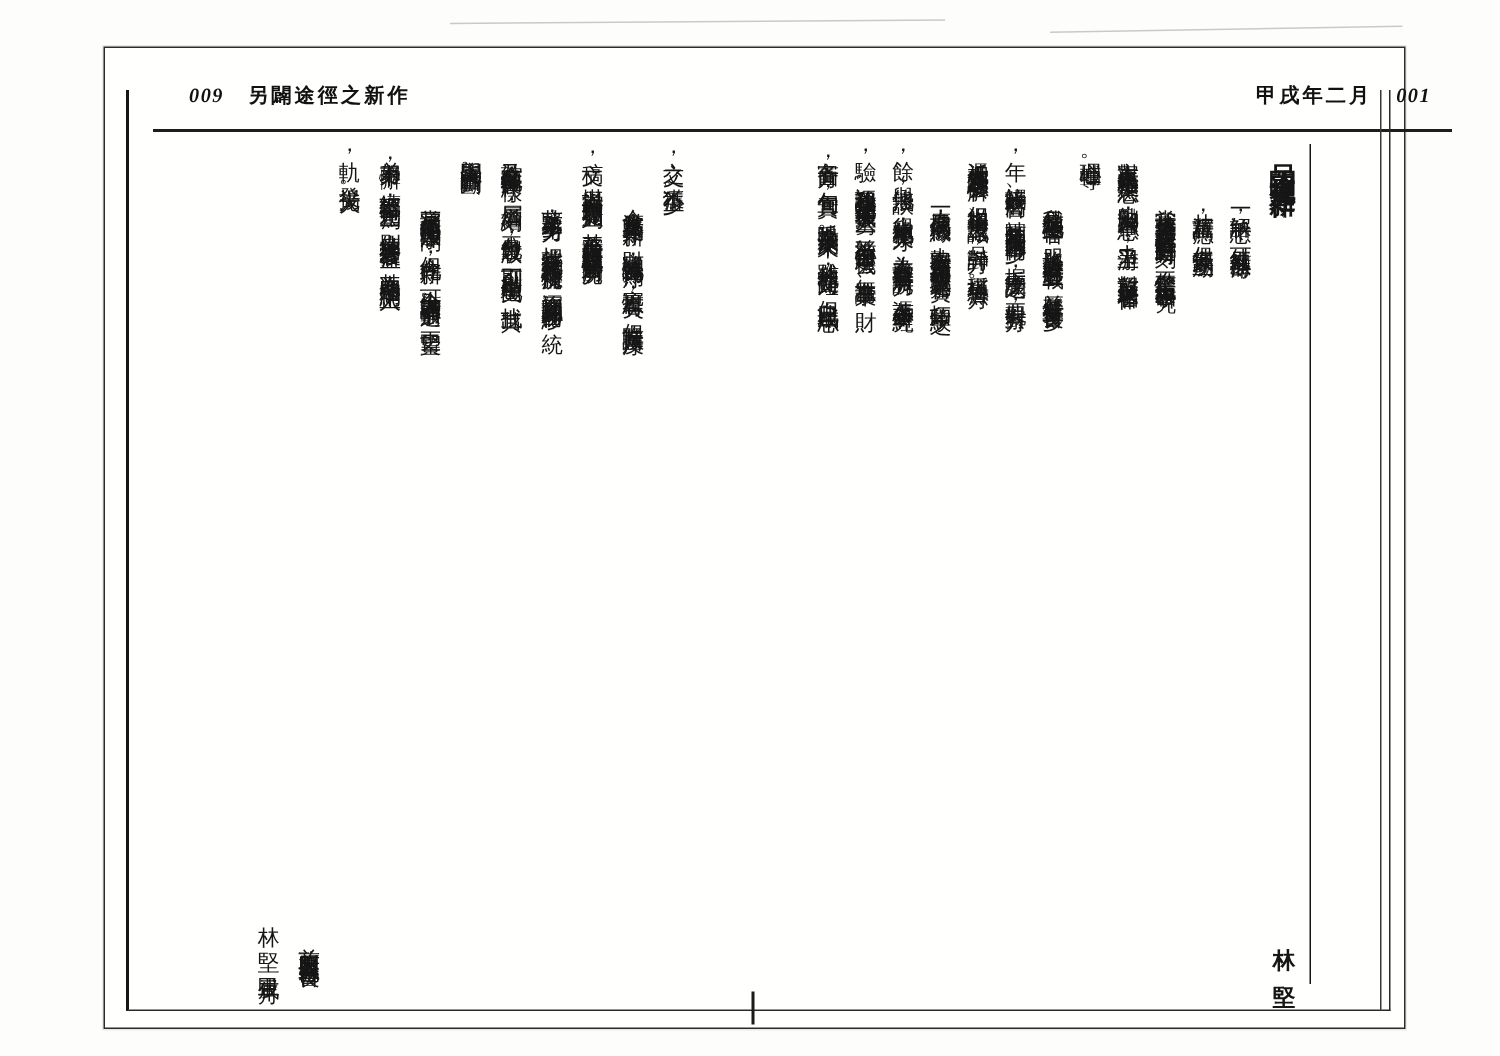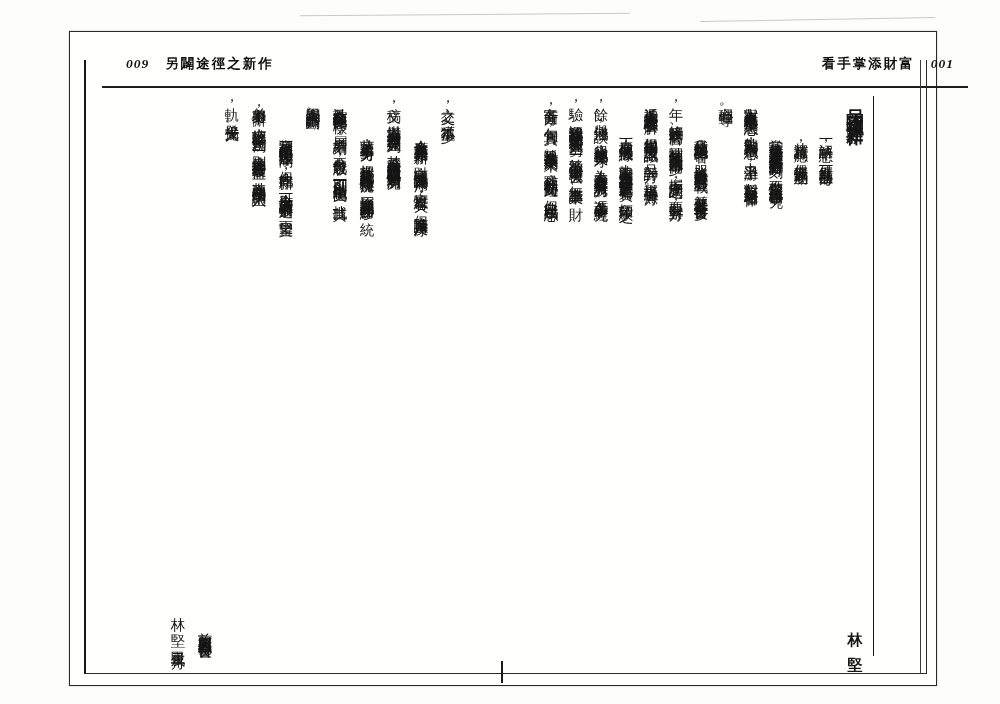--- a/index.html
+++ b/index.html
@@ -62,21 +62,21 @@
   <div class="scan-smudge smudge-1"></div>
   <div class="scan-smudge smudge-2"></div>
 
   <div class="sheet">
 
     <div class="head-band">
       <div class="head-left">
         <span class="pgnum">009</span><span class="head-gap"></span><span>另闢途徑之新作</span>
       </div>
       <div class="head-right">
-        <span>看手掌添財富</span><span class="head-gap"></span><span class="pgnum">001</span>
+        <span>甲戌年二月</span><span class="head-gap"></span><span class="pgnum">001</span>
       </div>
     </div>
 
     <div class="inner-box"></div>
     <div class="right-edge-line"></div>
     <div class="binding-notch"></div>
 
     <div class="vtext right-block">
       <div class="title-col">
         <span class="title-text">另闢途徑之新作</span>

